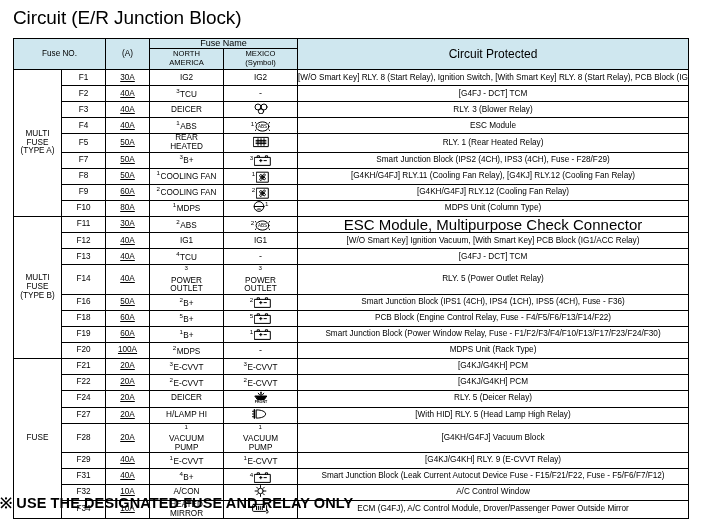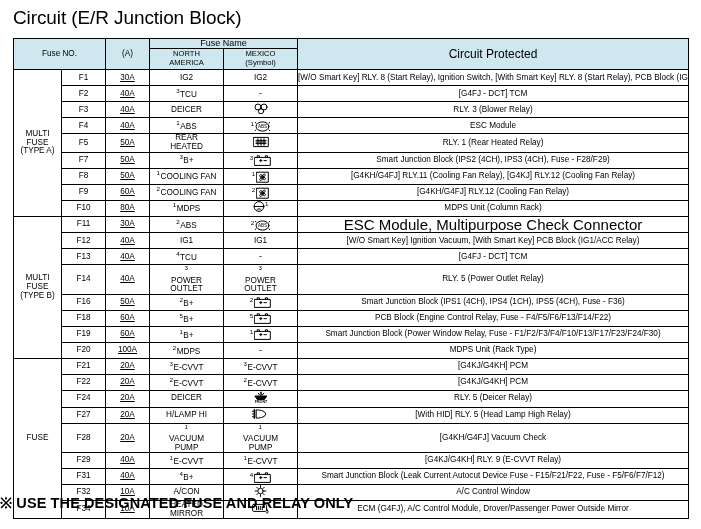--- a/index.html
+++ b/index.html
@@ -286,21 +286,21 @@
           <td class="name-mx"><span class="sym-wrap">
               <span>
                 <svg width="12" height="11" viewBox="0 0 12 11" fill="none" stroke="#000" stroke-width="1" stroke-linecap="round" stroke-linejoin="round">
                   <circle cx="6" cy="5.5" r="4.9"></circle>
                   <path d="M1.3 5.5 L10.7 5.5"></path>
                   <path d="M3.2 8.6 C4 7 8 7 8.8 8.6" fill="#000" stroke="none"></path>
                 </svg>
               </span>
               <span class="sym-post">1</span>
             </span></td>
-          <td class="circuit">MDPS Unit (Column Rack)</td>
+          <td class="circuit">MDPS Unit (Column Type)</td>
         </tr>
         <tr class="sect-start">
           <td class="group-cell" rowspan="8">
             <span class="two-line">MULTI</span>
             <span class="two-line">FUSE</span>
             <span class="two-line">(TYPE B)</span>
           </td>
           <td class="fuse-no">F11</td>
           <td class="amp">30A</td>
           <td class="name-na"><sup class="sup">2</sup><span>ABS</span></td>
@@ -438,21 +438,21 @@
                 </svg>
               </span>
             </span></td>
           <td class="circuit">[With HID] RLY. 5 (Head Lamp High Relay)</td>
         </tr>
         <tr>
           <td class="fuse-no">F28</td>
           <td class="amp">20A</td>
           <td class="name-na"><sup class="sup">1</sup><span class="two-line">VACUUM</span><span class="two-line">PUMP</span></td>
           <td class="name-mx"><sup class="sup">1</sup><span class="two-line">VACUUM</span><span class="two-line">PUMP</span></td>
-          <td class="circuit">[G4KH/G4FJ] Vacuum Check</td>
+          <td class="circuit">[G4KH/G4FJ] Vacuum Block</td>
         </tr>
         <tr>
           <td class="fuse-no">F29</td>
           <td class="amp">40A</td>
           <td class="name-na"><sup class="sup">1</sup><span>E-CVVT</span></td>
           <td class="name-mx"><sup class="sup">1</sup><span>E-CVVT</span></td>
           <td class="circuit">[G4KJ/G4KH] RLY. 9 (E-CVVT Relay)</td>
         </tr>
         <tr>
           <td class="fuse-no">F31</td>

